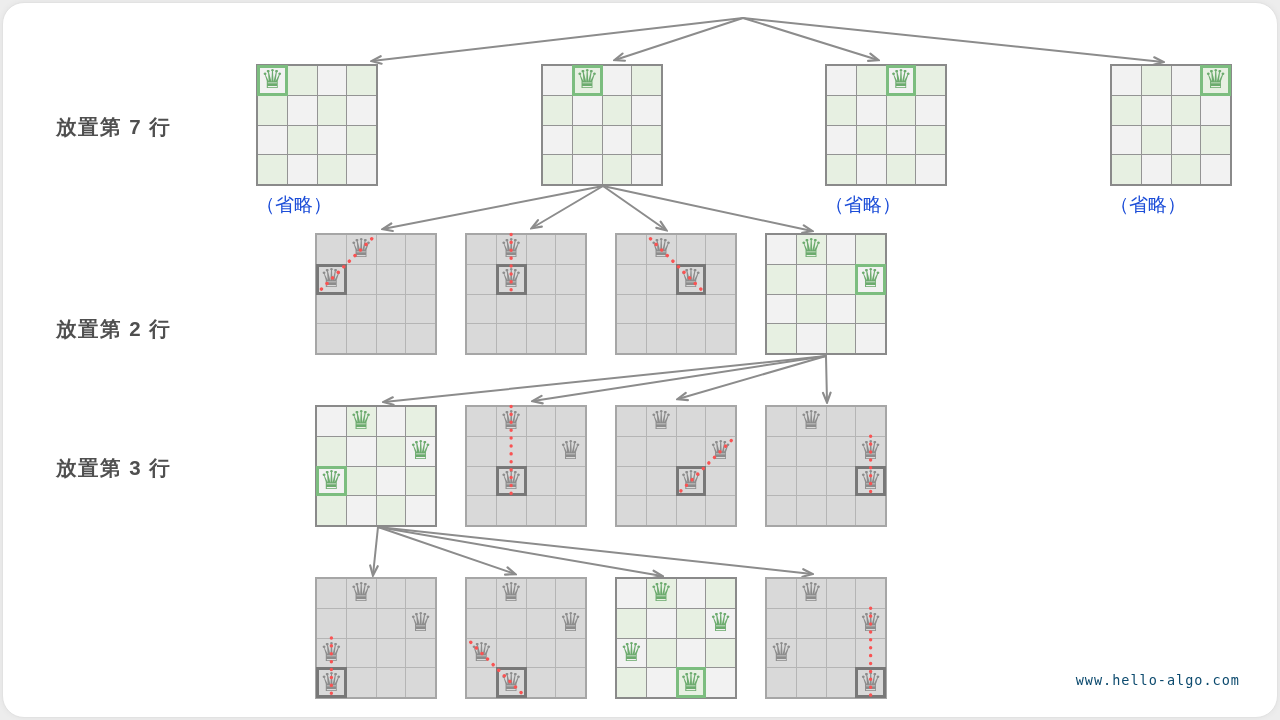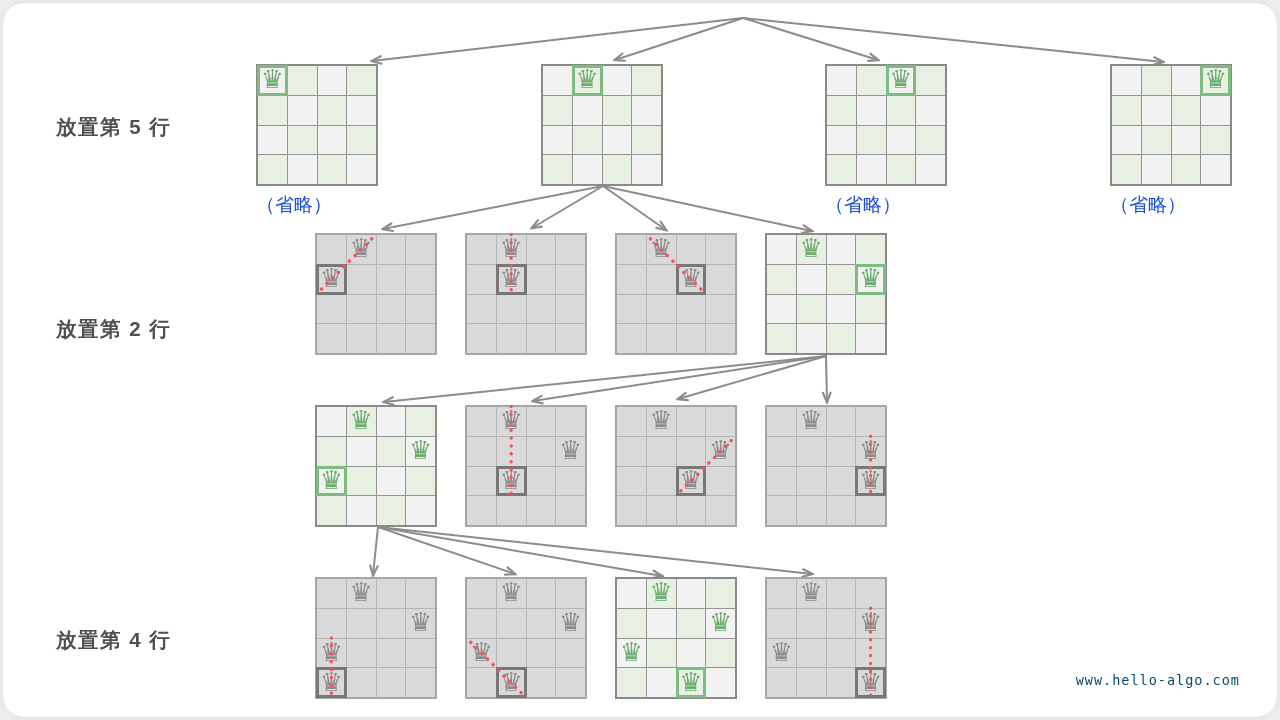--- a/index.html
+++ b/index.html
@@ -76,23 +76,23 @@
         <line x1="826" y1="356" x2="533" y2="401" stroke="#8c8c8c" stroke-width="2" stroke-linecap="round" marker-end="url(#ah)"></line>
         <line x1="826" y1="356" x2="678" y2="399" stroke="#8c8c8c" stroke-width="2" stroke-linecap="round" marker-end="url(#ah)"></line>
         <line x1="826" y1="356" x2="827" y2="402" stroke="#8c8c8c" stroke-width="2" stroke-linecap="round" marker-end="url(#ah)"></line>
         <line x1="378" y1="527" x2="373" y2="575" stroke="#8c8c8c" stroke-width="2" stroke-linecap="round" marker-end="url(#ah)"></line>
         <line x1="378" y1="527" x2="515" y2="574" stroke="#8c8c8c" stroke-width="2" stroke-linecap="round" marker-end="url(#ah)"></line>
         <line x1="378" y1="527" x2="662" y2="576" stroke="#8c8c8c" stroke-width="2" stroke-linecap="round" marker-end="url(#ah)"></line>
         <line x1="378" y1="527" x2="812" y2="574" stroke="#8c8c8c" stroke-width="2" stroke-linecap="round" marker-end="url(#ah)"></line>
       </g>
   </svg>
 
-  <div class="row-label" style="top:113px;">放置第 5 行</div>
+  <div class="row-label" style="top:113px;">放置第 7 行</div>
   <div class="row-label" style="top:282px;margin-top:33px;">放置第 2 行</div>
-  <div class="row-label" style="top:626px;">放置第 4 行</div>
+  <div class="row-label" style="top:454px;">放置第 3 行</div>
 
   <div id="boards-layer">
       <div class="board valid" style="left: 256px; top: 64px;">
         <div class="cell light">
           <div class="qbox green"></div>
           <span class="queen green">♛</span>
         </div>
         <div class="cell dark"></div>
         <div class="cell light"></div>
         <div class="cell dark"></div>

